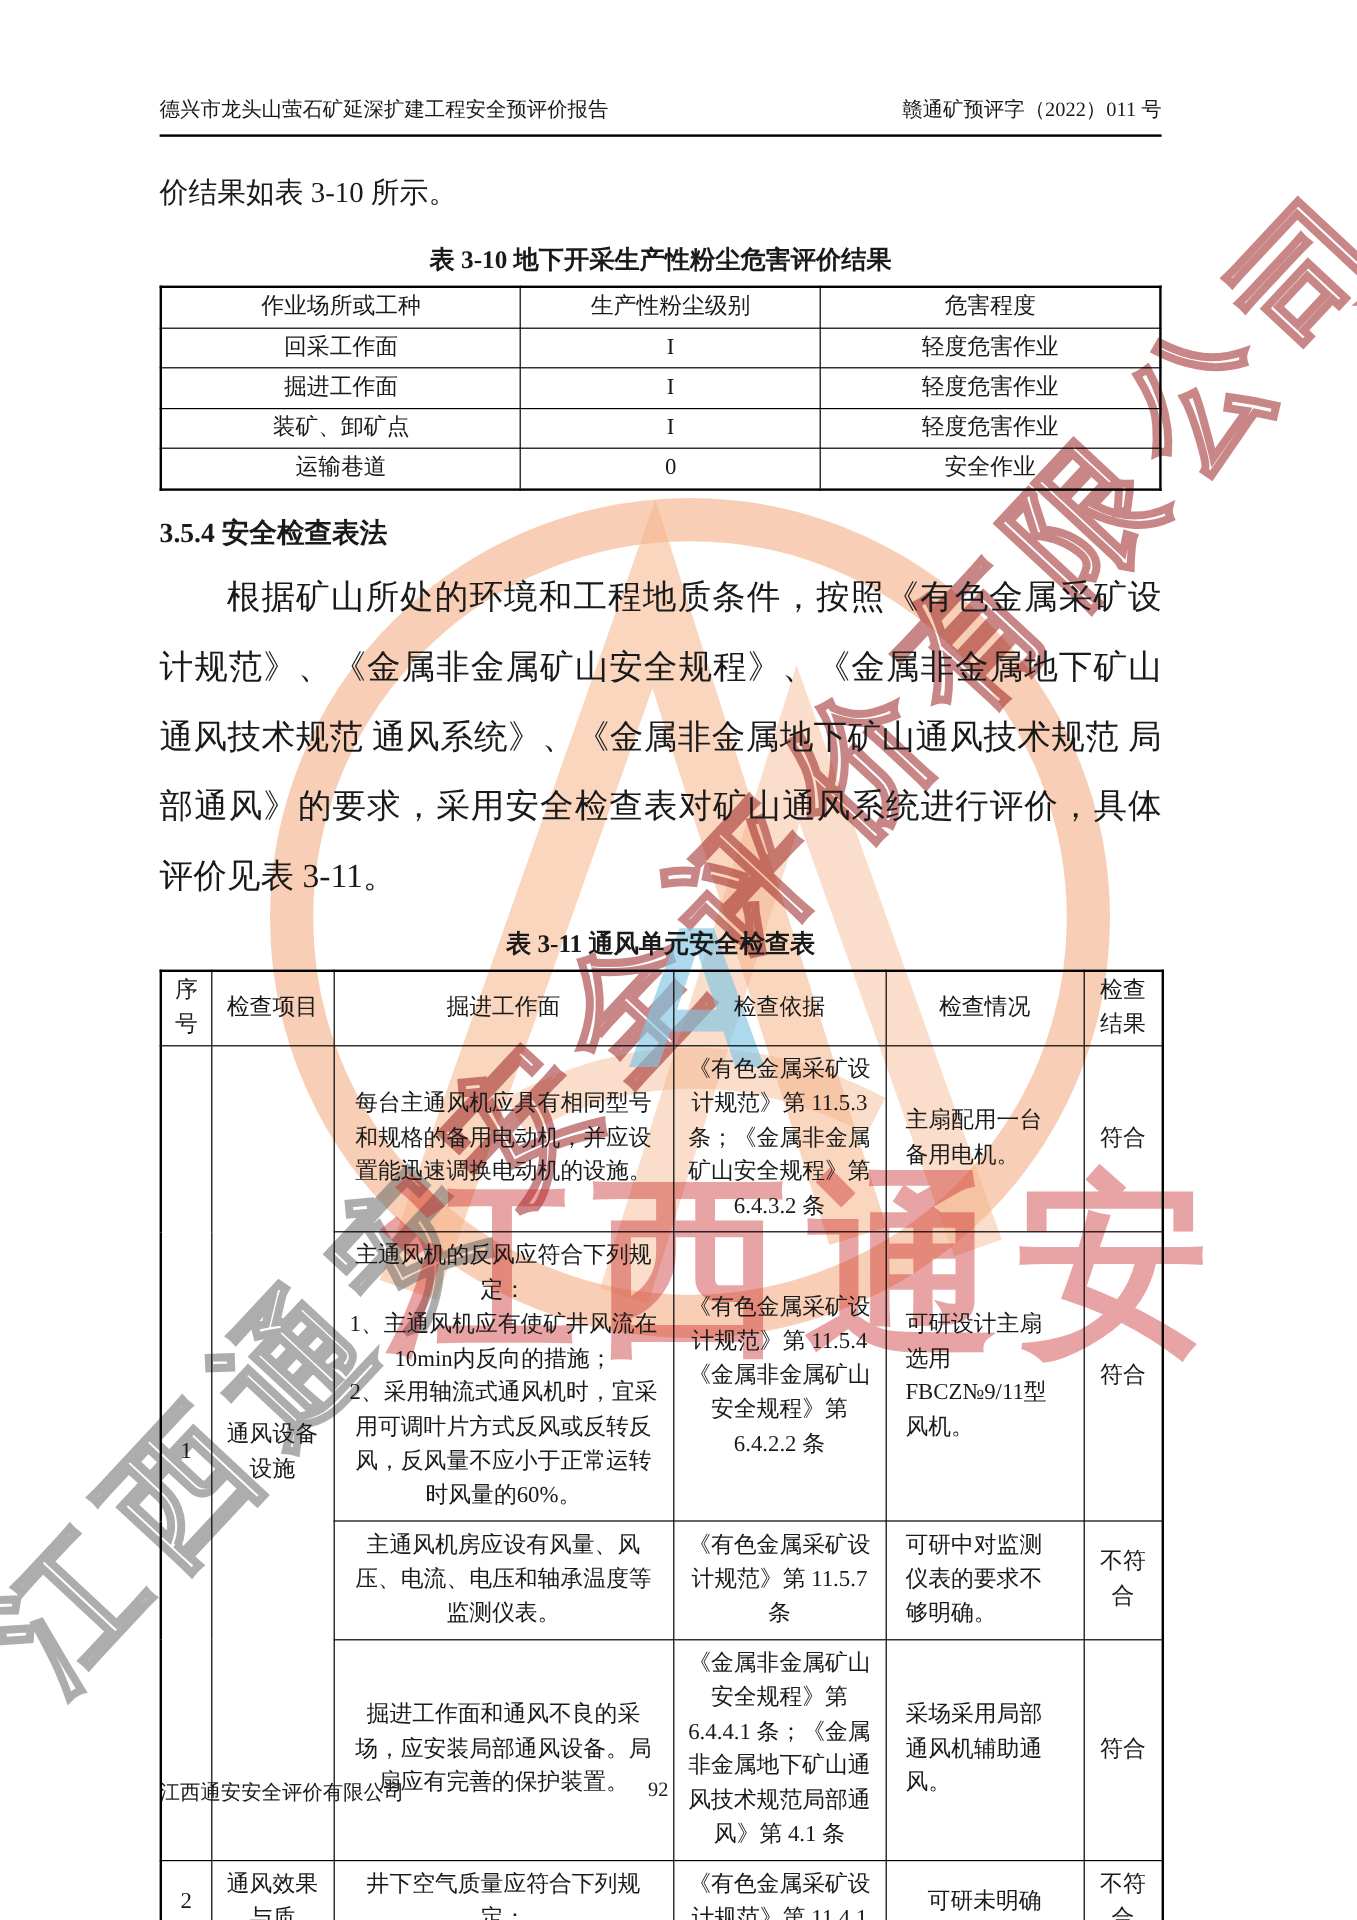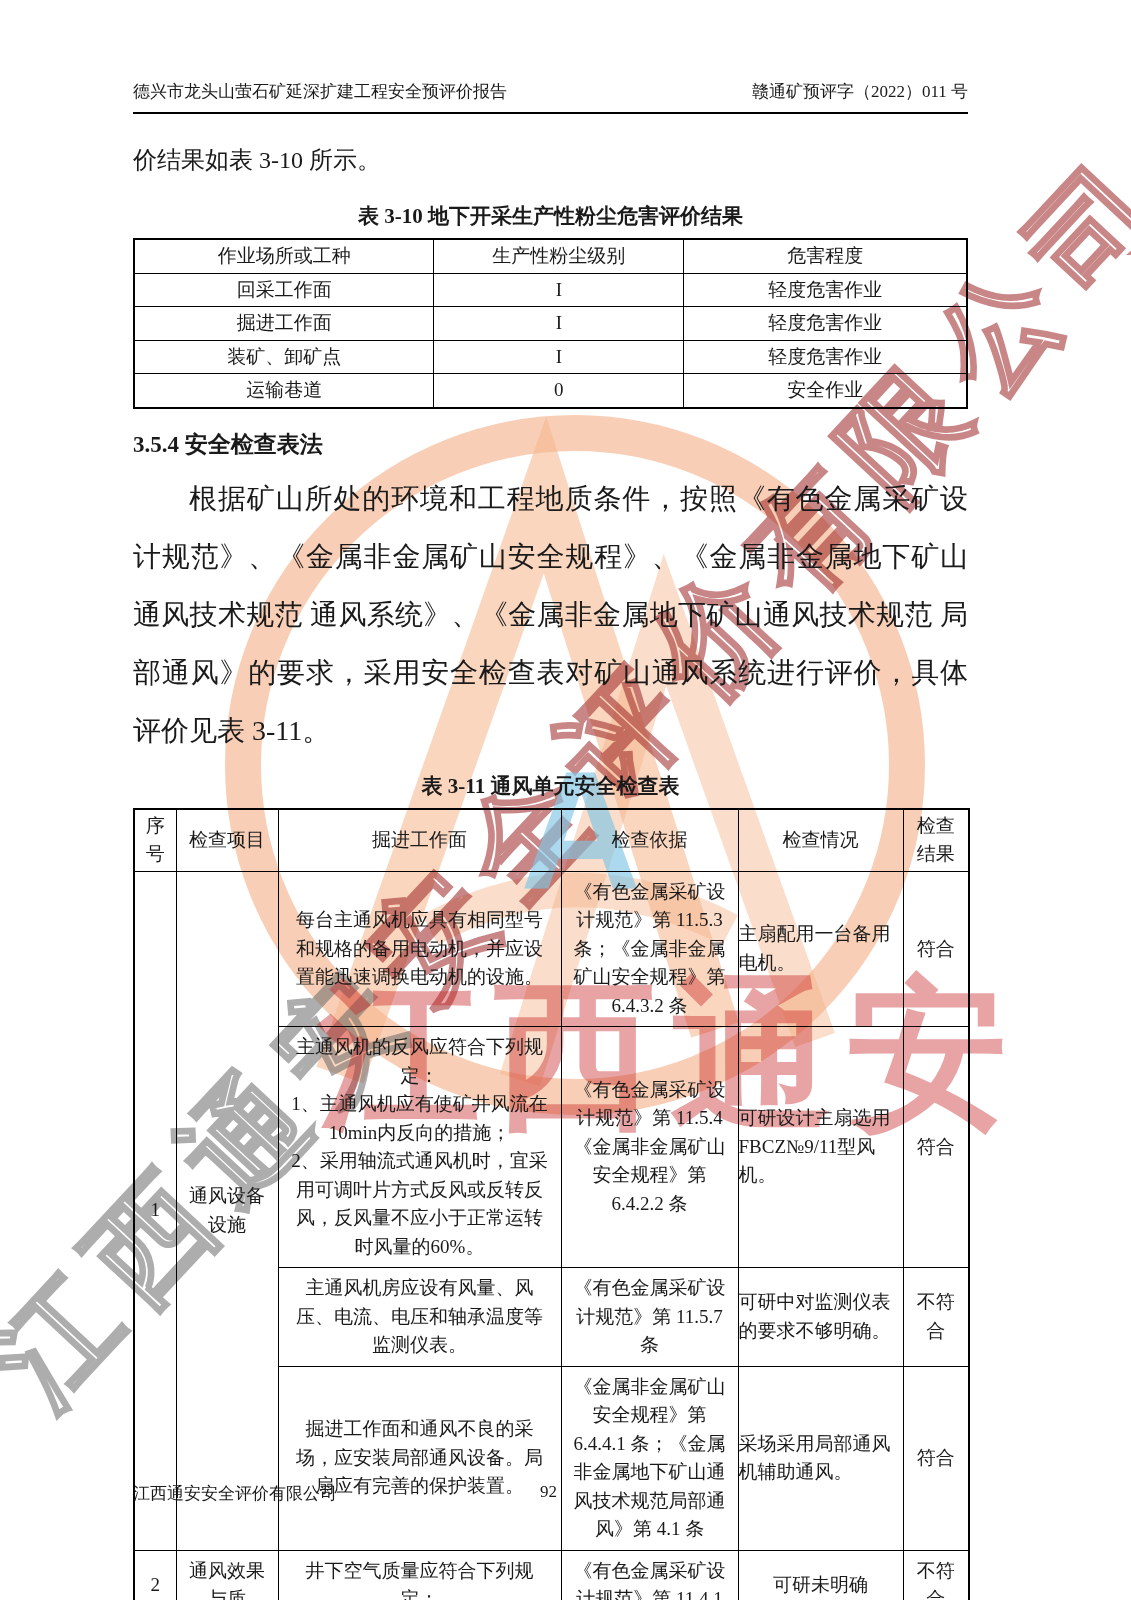--- a/index.html
+++ b/index.html
@@ -50,21 +50,21 @@
   .sec-head { margin-top:20px; font-size:23px; font-weight:bold; }
   .body-par {
     margin-top:10px; font-size:28px; line-height:58px;
     text-align:justify; text-indent:2em;
   }
   .t11 { margin-top:8px; border:2px solid #000; }
   .t11 th { height:60px; }
   .pre { white-space:pre-line; }
   .c-content { text-align:center; padding:6px 10px;margin-top:28px; }
   .c-basis { text-align:center; padding:6px 4px; }
-  .c-status { text-align:left; padding:6px 0; }
+  .c-status { text-align:left; padding:6px 16px; }
   .c-result { text-align:center; }
   .h-r1 td { height:120px; }
   .h-r2 td { height:240px; }
   .h-r3 td { height:95px; }
   .h-r4 td { height:170px; }
   .h-r5 td { height:66px; }
   .footer {
     position:absolute; left:133px; right:163px; top:1482px; z-index:1;
     font-size:17px;
   }

